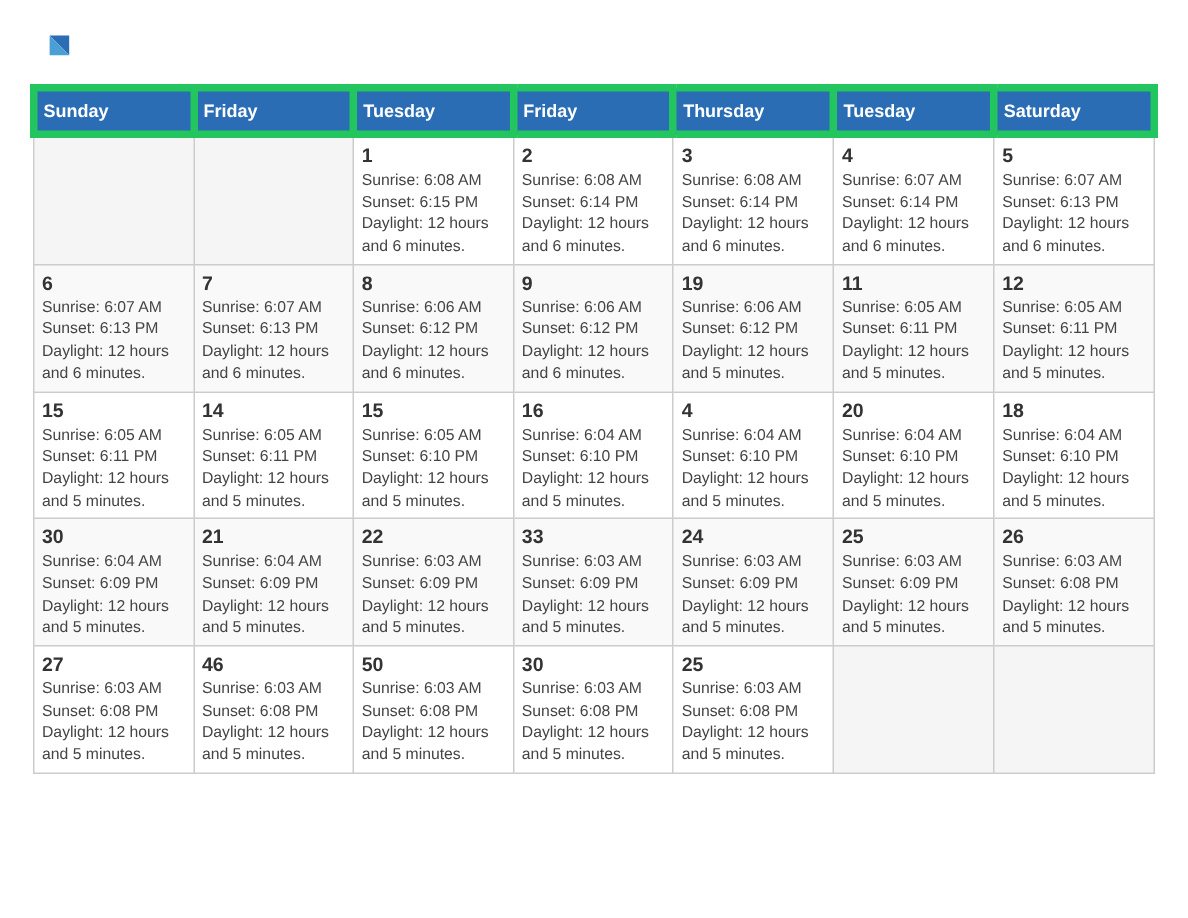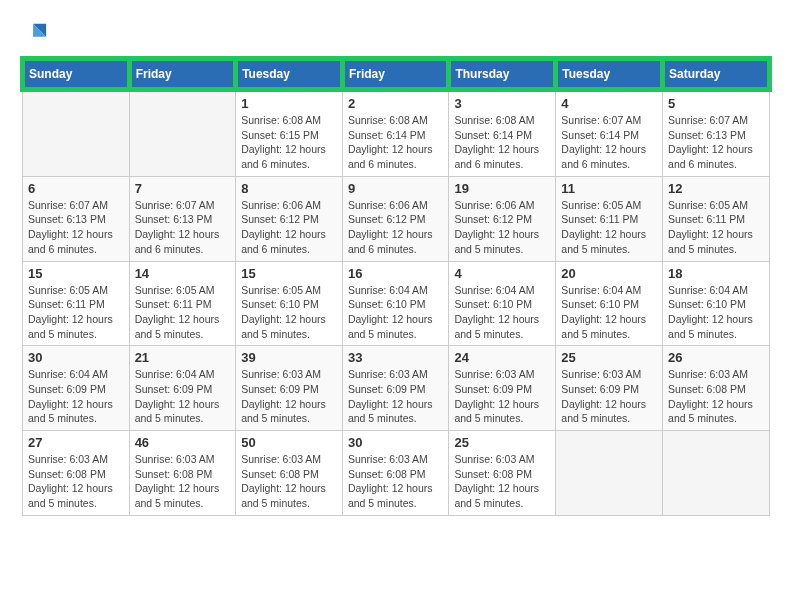--- a/index.html
+++ b/index.html
@@ -254,21 +254,21 @@
 Sunset: 6:09 PM
 Daylight: 12 hours and 5 minutes.</div>
         </td>
         <td>
           <span class="day-num">21</span>
           <div class="day-info" style="white-space: pre-line;">Sunrise: 6:04 AM
 Sunset: 6:09 PM
 Daylight: 12 hours and 5 minutes.</div>
         </td>
         <td>
-          <span class="day-num">39</span>
+          <span class="day-num">22</span>
           <div class="day-info" style="white-space: pre-line;">Sunrise: 6:03 AM
 Sunset: 6:09 PM
 Daylight: 12 hours and 5 minutes.</div>
         </td>
         <td>
           <span class="day-num">33</span>
           <div class="day-info" style="white-space: pre-line;">Sunrise: 6:03 AM
 Sunset: 6:09 PM
 Daylight: 12 hours and 5 minutes.</div>
         </td>

